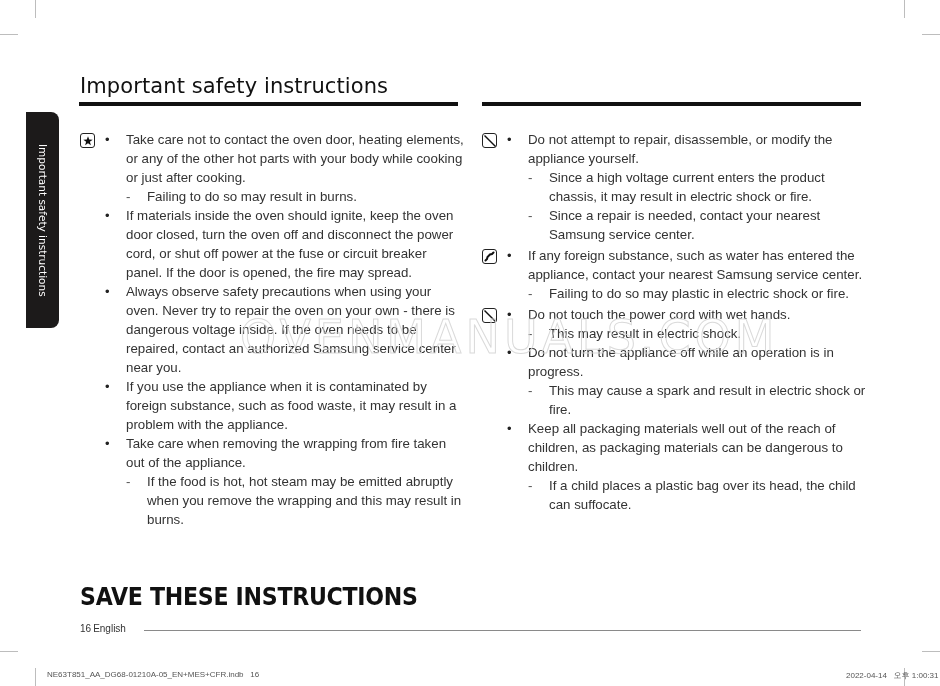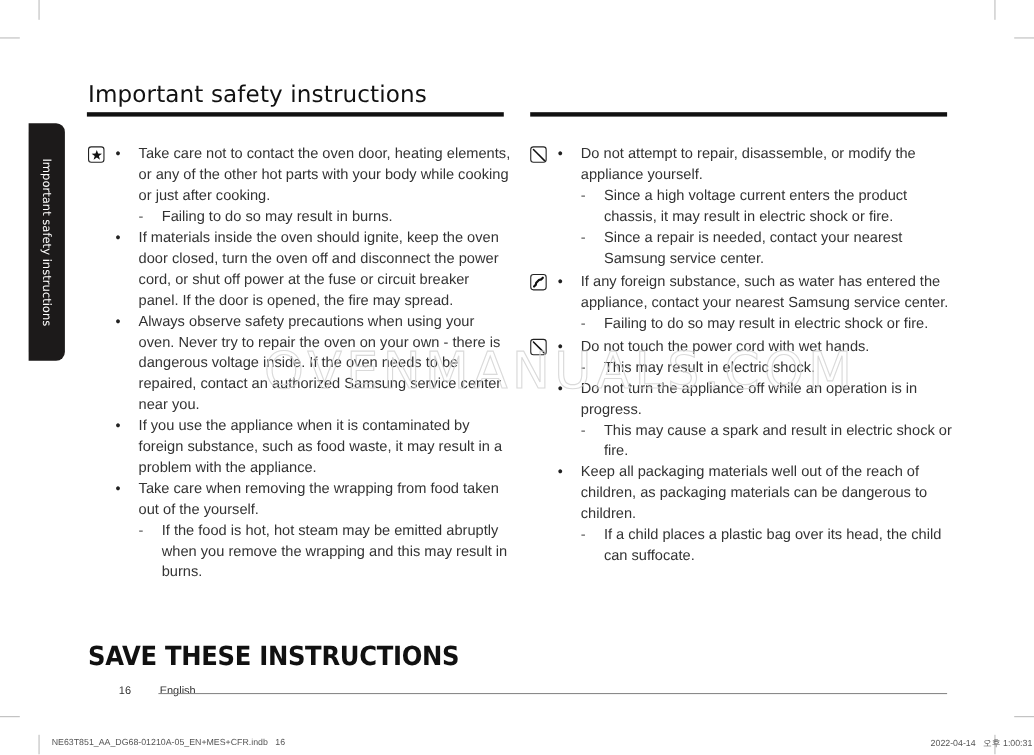--- a/index.html
+++ b/index.html
@@ -44,21 +44,21 @@
       position: absolute; left: 25px; top: 0; font-size: 13px; color: #222;
     }
     .sub { position: relative; padding-left: 67px; }
     .sub .dash { position: absolute; left: 46px; top: 0; color: #555; }
     .save-title {
       position: absolute; left: 80px; top: 583px;
       font-size: 24px; font-weight: bold; color: #111; letter-spacing: -0.3px;
       font-family: "DejaVu Sans", sans-serif;
       transform: scaleX(0.92); transform-origin: left top;
     }
-    .footer { position: absolute; left: 80px; top: 623px; font-size: 10px; color: #333; display: flex; gap: 26px; margin-left: 28px; }
+    .footer { position: absolute; left: 80px; top: 623px; font-size: 10px; color: #333; display: flex; gap: 2px; }
     .footer-rule { position: absolute; left: 144px; top: 630px; width: 717px; height: 1px; background: #8a8a8a; }
     .slug-left { position: absolute; left: 47px; top: 670px; font-size: 8px; color: #555; }
     .slug-right { position: absolute; left: 822px; top: 670px; font-size: 8px; color: #555; }
     .watermark {
       position: absolute; left: 240px; top: 310px; font-size: 46px; font-weight: normal;
       color: transparent; -webkit-text-stroke: 1px #d6d6d6; letter-spacing: 4px;
       font-family: "DejaVu Sans", sans-serif; pointer-events: none; opacity: 0.9;
     }
   </style>
 </head>
@@ -88,21 +88,21 @@
     <span class="gicon">
       <svg width="10" height="10" viewBox="0 0 10 10">
           <polygon points="5,0.3 6.2,3.6 9.7,3.7 6.9,5.8 7.9,9.3 5,7.2 2.1,9.3 3.1,5.8 0.3,3.7 3.8,3.6" fill="#111"></polygon>
         </svg>
     </span>
     <div class="item"><span class="dot">•</span><span>Take care not to contact the oven door, heating elements, or any of the other hot parts with your body while cooking or just after cooking.</span></div>
     <div class="sub"><span class="dash">-</span><span>Failing to do so may result in burns.</span></div>
     <div class="item"><span class="dot">•</span><span>If materials inside the oven should ignite, keep the oven door closed, turn the oven off and disconnect the power cord, or shut off power at the fuse or circuit breaker panel. If the door is opened, the fire may spread.</span></div>
     <div class="item"><span class="dot">•</span><span>Always observe safety precautions when using your oven. Never try to repair the oven on your own - there is dangerous voltage inside. If the oven needs to be repaired, contact an authorized Samsung service center near you.</span></div>
     <div class="item"><span class="dot">•</span><span>If you use the appliance when it is contaminated by foreign substance, such as food waste, it may result in a problem with the appliance.</span></div>
-    <div class="item"><span class="dot">•</span><span>Take care when removing the wrapping from food taken out of the yourself.</span></div>
+    <div class="item"><span class="dot">•</span><span>Take care when removing the wrapping from fire taken out of the appliance.</span></div>
     <div class="sub"><span class="dash">-</span><span>If the food is hot, hot steam may be emitted abruptly when you remove the wrapping and this may result in burns.</span></div>
   </div>
 </div>
 
 <div class="col col-right">
   <div class="group">
     <span class="gicon">
       <svg width="12" height="12" viewBox="0 0 12 12">
           <line x1="0.5" y1="0.5" x2="11.5" y2="11.5" stroke="#111" stroke-width="1.4"></line>
         </svg>
@@ -111,21 +111,21 @@
     <div class="sub"><span class="dash">-</span><span>Since a high voltage current enters the product chassis, it may result in electric shock or fire.</span></div>
     <div class="sub"><span class="dash">-</span><span>Since a repair is needed, contact your nearest Samsung service center.</span></div>
   </div>
   <div class="group" style="margin-top:2px;">
     <span class="gicon">
       <svg width="11" height="11" viewBox="0 0 11 11">
           <path d="M1.5 9.5 L3 8 L3.5 6 L6 3.5 L8 3 L9.5 1.5" stroke="#111" stroke-width="2" fill="none" stroke-linecap="round"></path>
         </svg>
     </span>
     <div class="item"><span class="dot">•</span><span>If any foreign substance, such as water has entered the appliance, contact your nearest Samsung service center.</span></div>
-    <div class="sub"><span class="dash">-</span><span>Failing to do so may result in electric shock or fire.</span></div>
+    <div class="sub"><span class="dash">-</span><span>Failing to do so may plastic in electric shock or fire.</span></div>
   </div>
   <div class="group" style="margin-top:2px;">
     <span class="gicon">
       <svg width="12" height="12" viewBox="0 0 12 12">
           <line x1="0.5" y1="0.5" x2="11.5" y2="11.5" stroke="#111" stroke-width="1.4"></line>
         </svg>
     </span>
     <div class="item"><span class="dot">•</span><span>Do not touch the power cord with wet hands.</span></div>
     <div class="sub"><span class="dash">-</span><span>This may result in electric shock.</span></div>
     <div class="item"><span class="dot">•</span><span>Do not turn the appliance off while an operation is in progress.</span></div>

